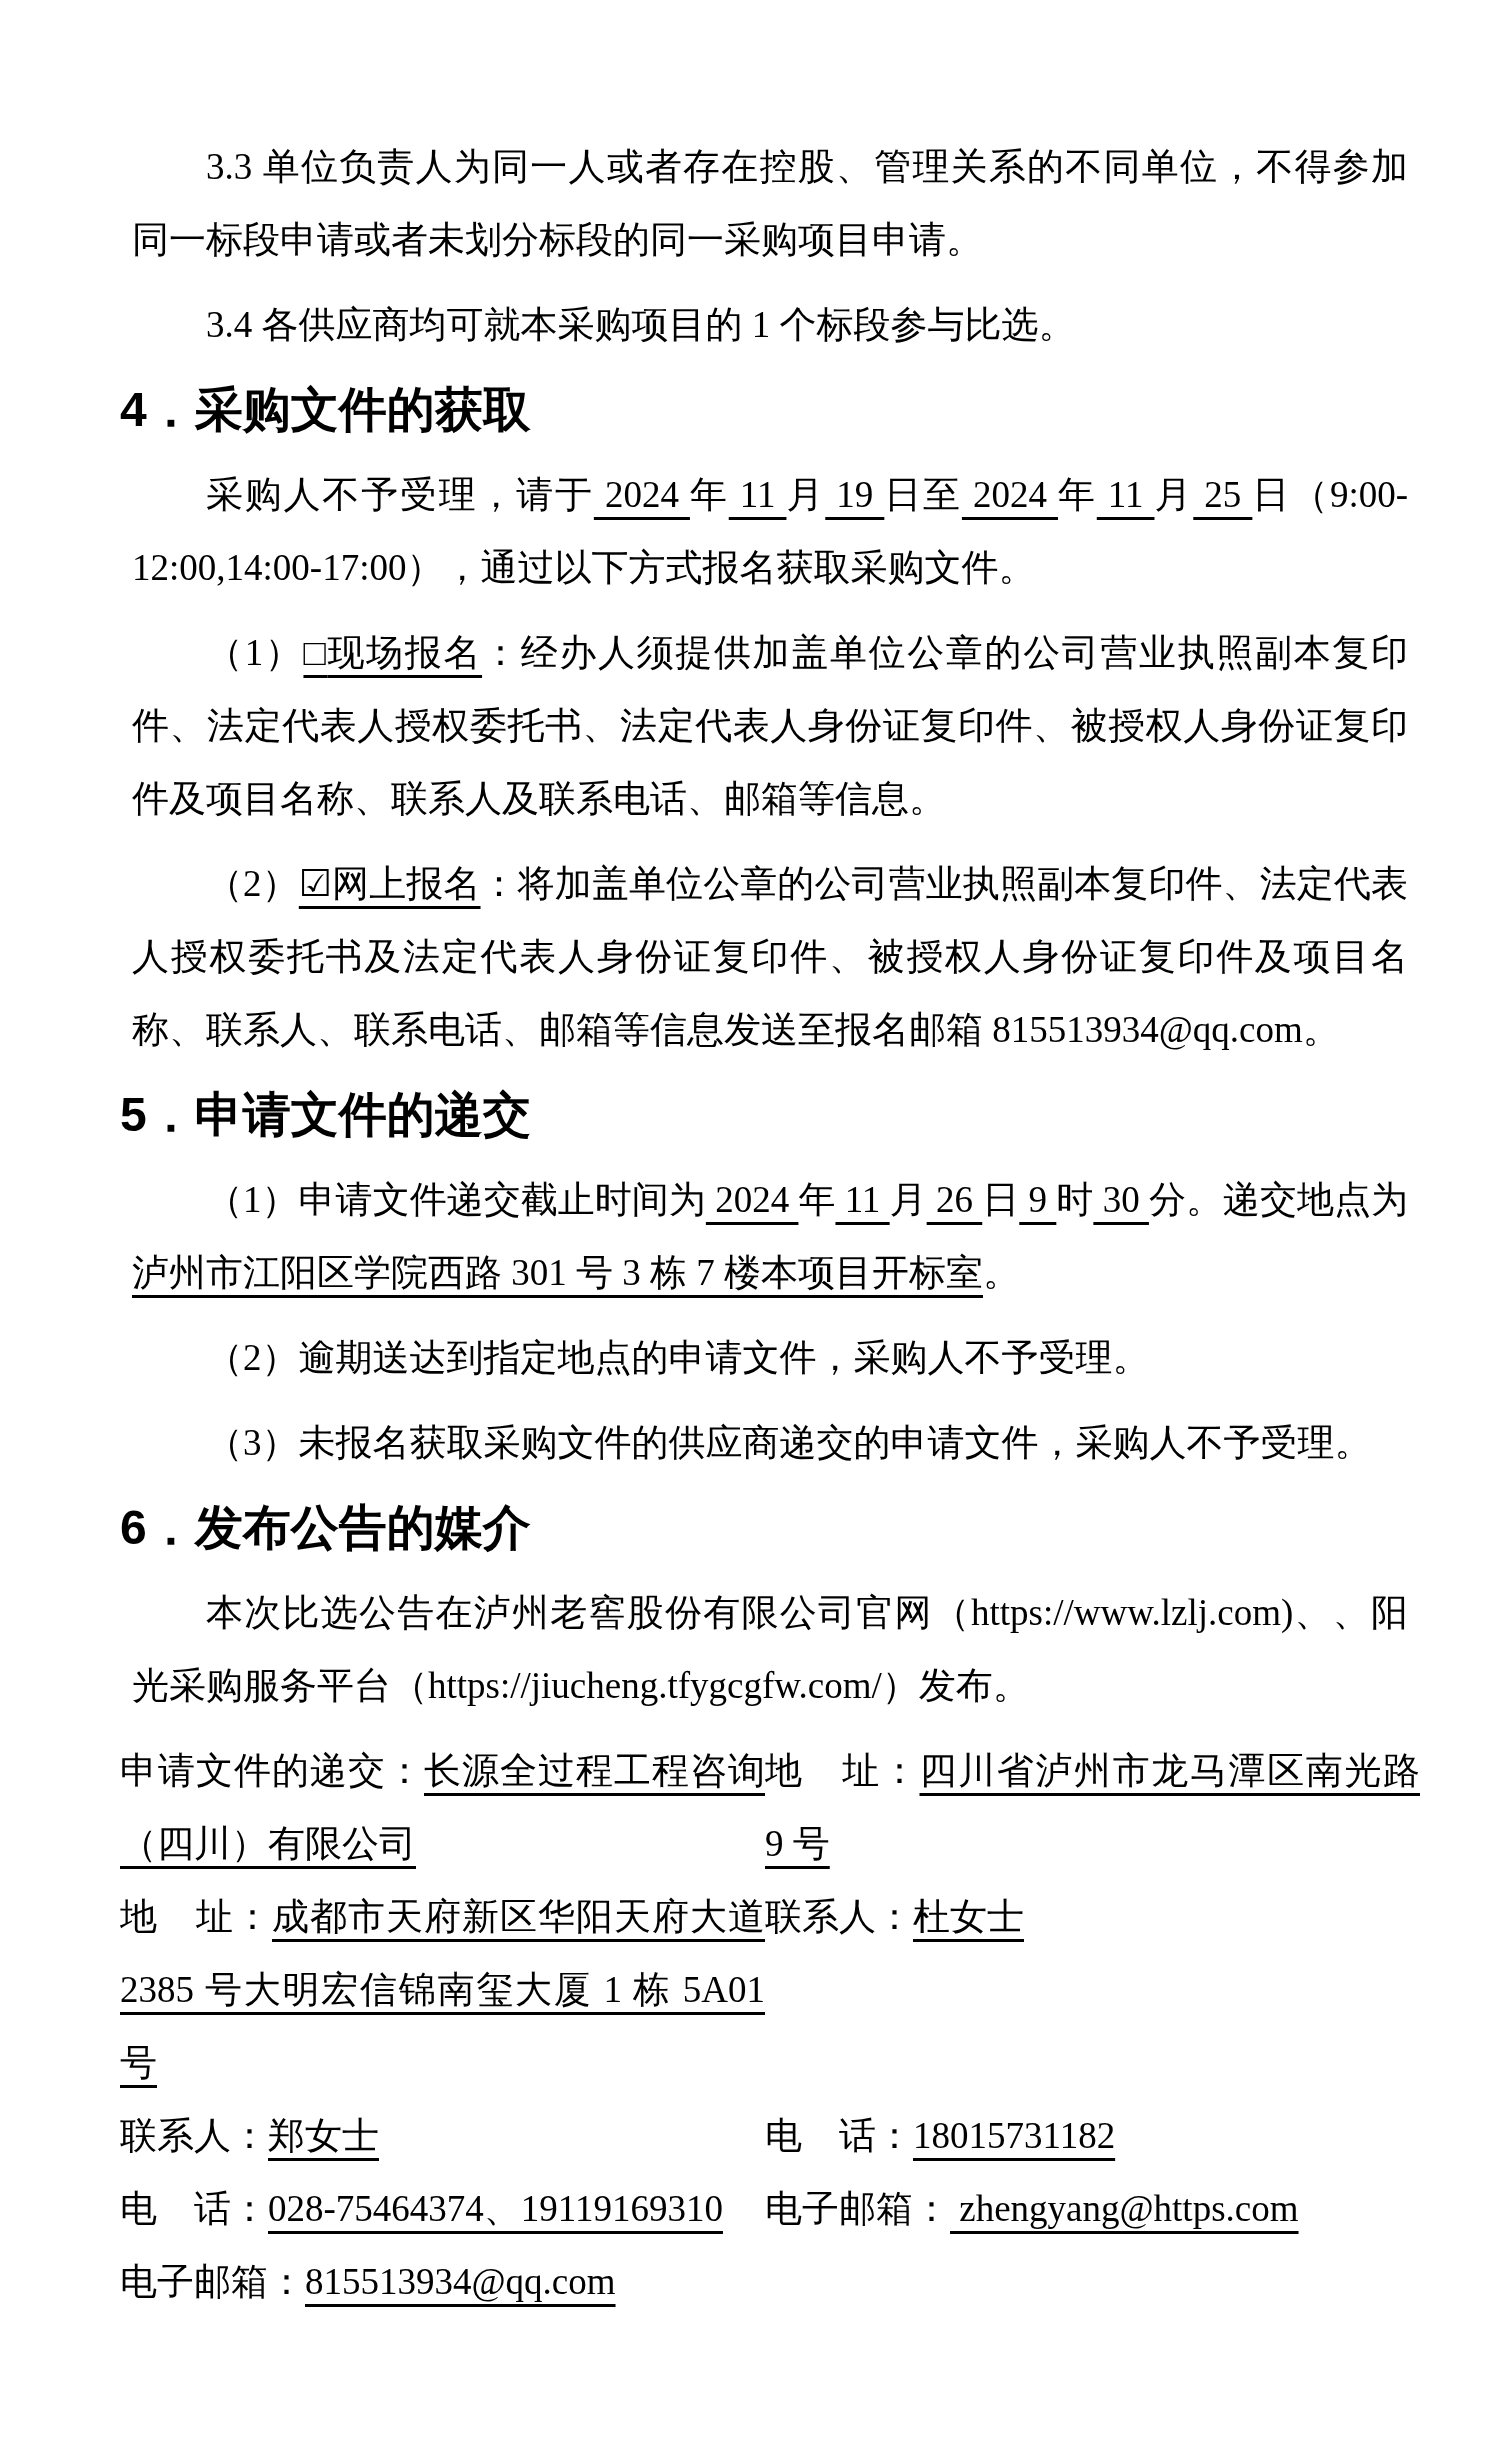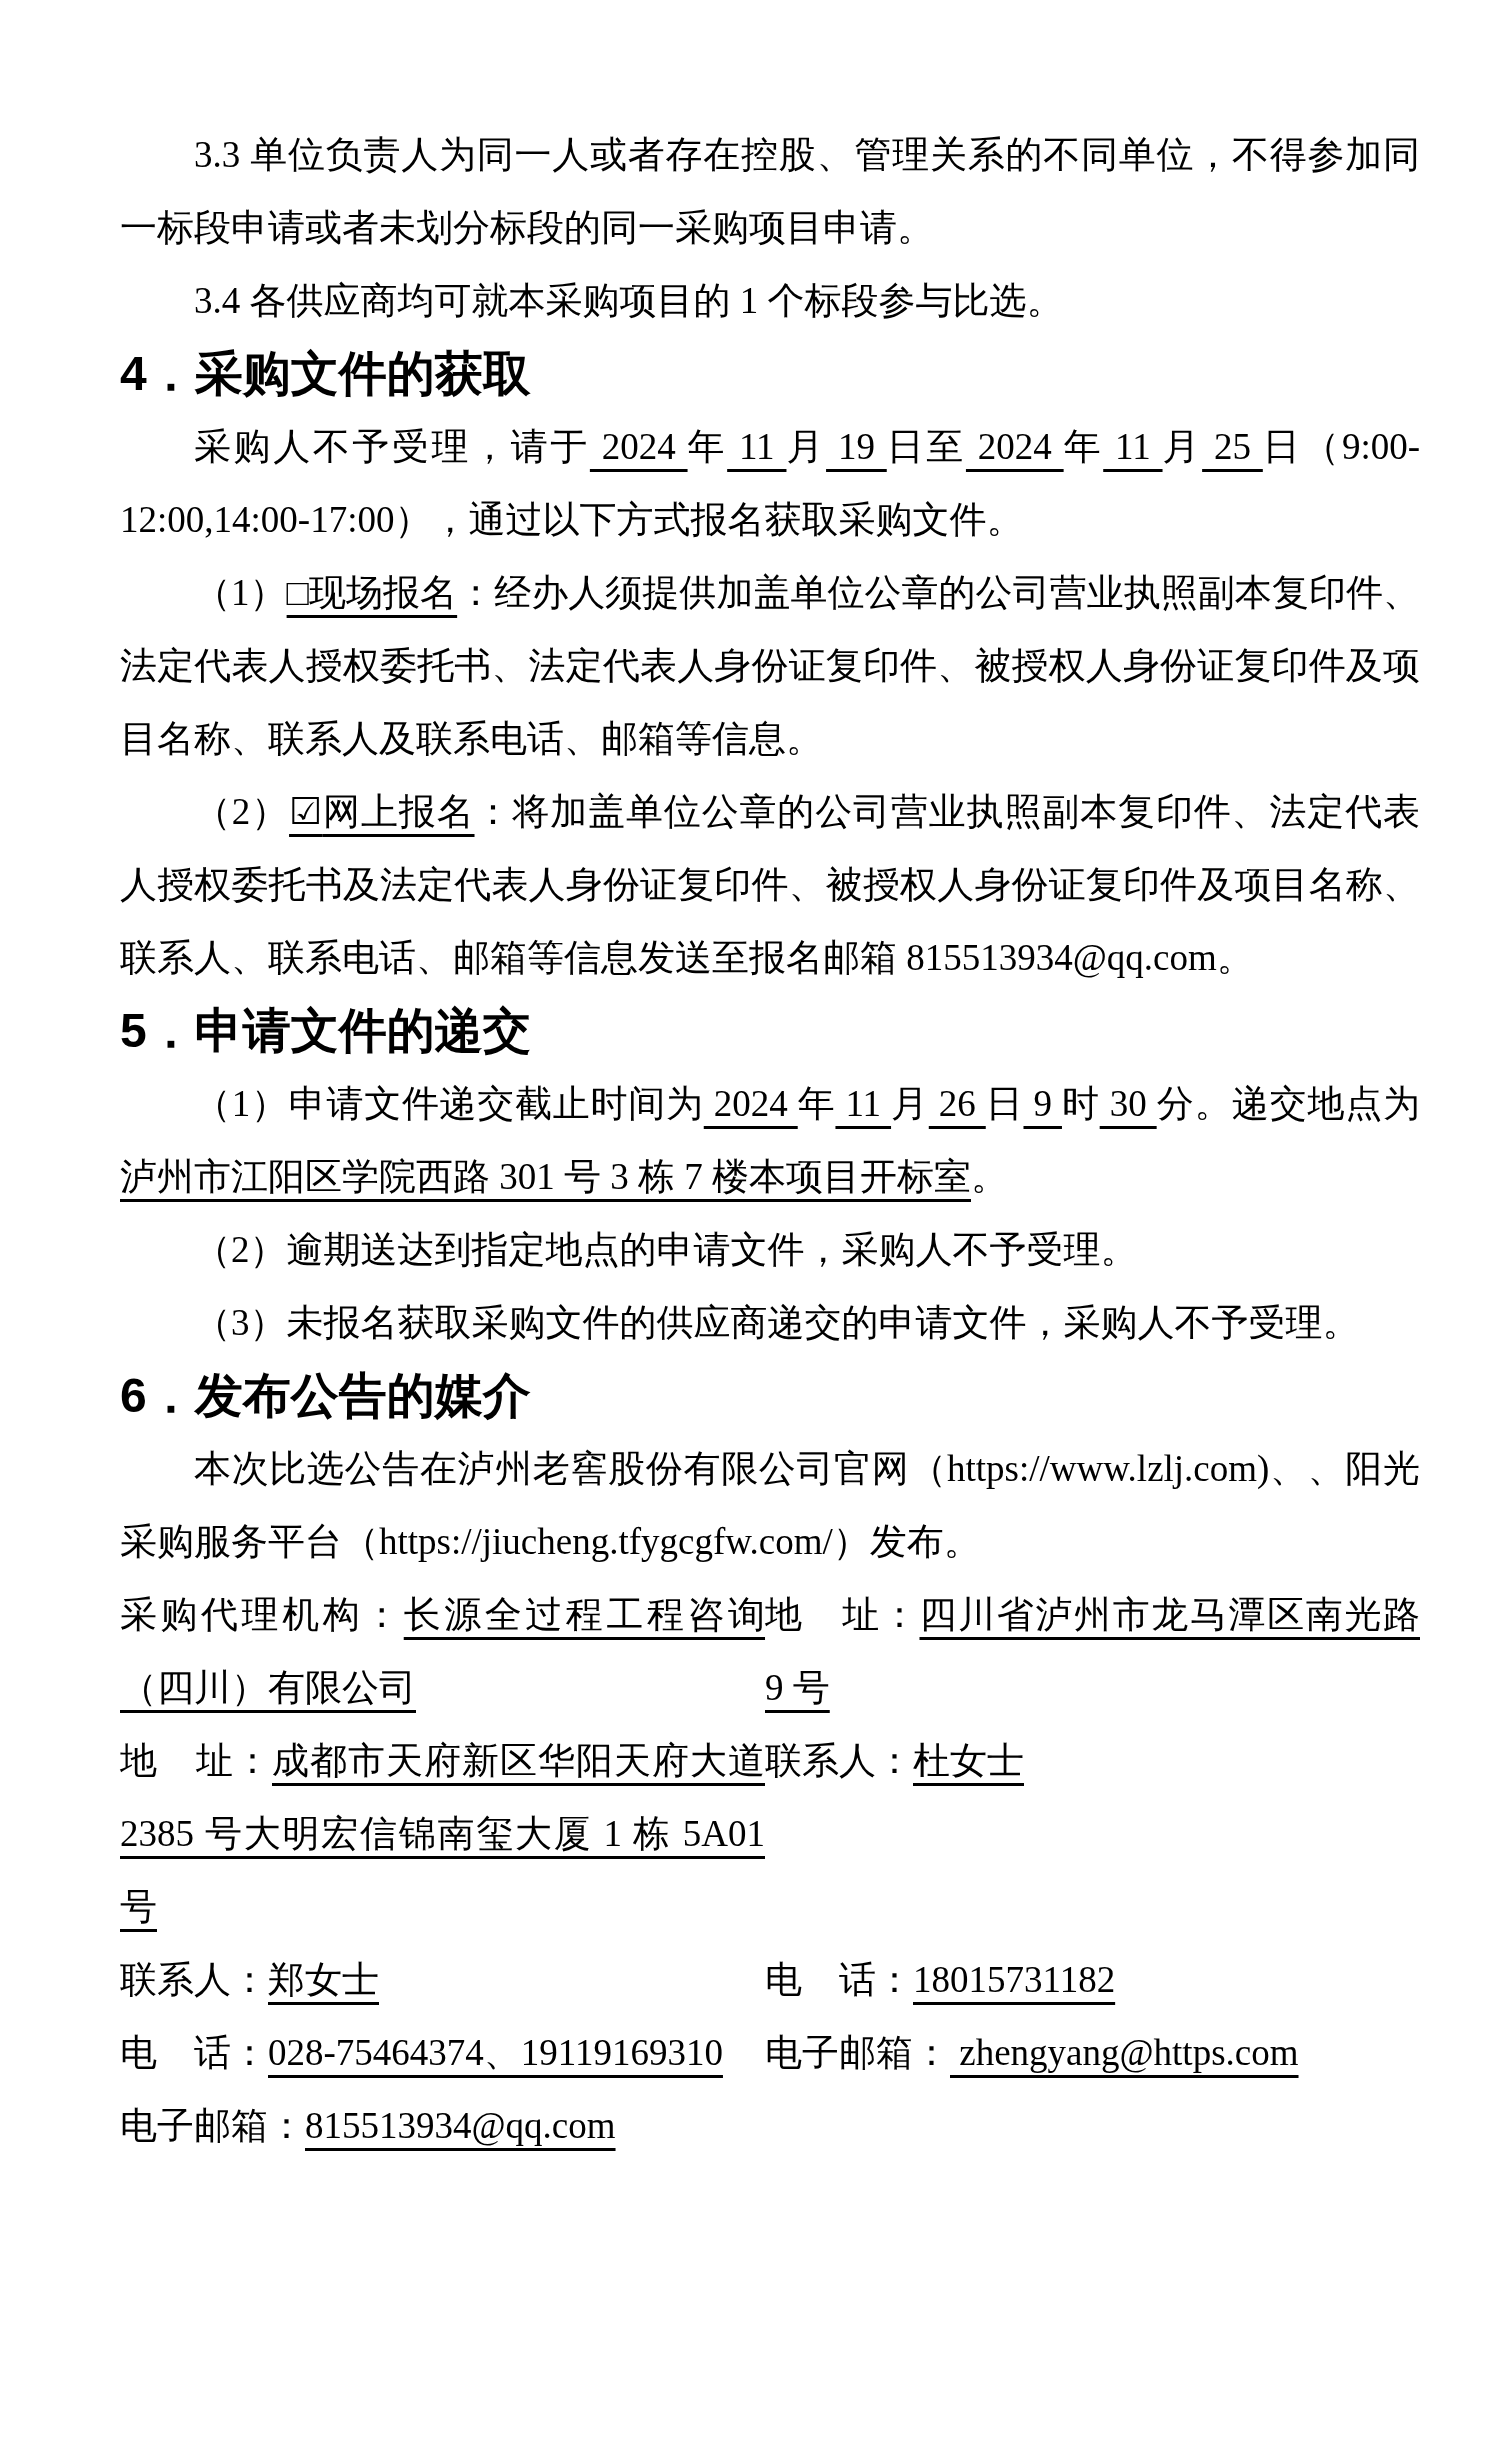--- a/index.html
+++ b/index.html
@@ -9,21 +9,21 @@
     font-family:"Liberation Serif","DejaVu Serif",serif;
   }
   .page {
     box-sizing:border-box;
     width:1500px; height:2438px;
     padding:118px 80px 0 120px;
     font-size:37px;
     line-height:73px;
     text-align:justify;
   }
-  p { margin:0; text-indent:74px; }
+  p { margin:12px; text-indent:74px; }
   h2 {
     margin:0; text-indent:0;
     font-family:"Liberation Sans","DejaVu Sans",sans-serif;
     font-weight:bold;
     font-size:48px; line-height:73px;
     text-align:left;
   }
   .u {
     text-decoration:underline;
     text-decoration-thickness:2.5px;
@@ -62,21 +62,21 @@
   <p><span>（2）逾期送达到指定地点的申请文件，采购人不予受理。</span></p>
 
   <p><span>（3）未报名获取采购文件的供应商递交的申请文件，采购人不予受理。</span></p>
 
   <h2><span>6．发布公告的媒介</span></h2>
 
   <p><span>本次比选公告在泸州老窖股份有限公司官网（https://www.lzlj.com)、、阳光采购服务平台（https://jiucheng.tfygcgfw.com/）发布。</span></p>
 
 
   <div class="contact-grid">
-    <div class="cell"><span>采购代理机构：</span><span class="u">长源全过程工程咨询（四川）有限公司</span></div>
+    <div class="cell"><span>申请文件的递交：</span><span class="u">长源全过程工程咨询（四川）有限公司</span></div>
 
     <div class="cell"><span>地　址：</span><span class="u">四川省泸州市龙马潭区南光路 9 号</span></div>
     <div class="cell"><span>地　址：</span><span class="u">成都市天府新区华阳天府大道 2385 号大明宏信锦南玺大厦 1 栋 5A01 号</span></div>
 
     <div class="cell"><span>联系人：</span><span class="u pad-r-sm">杜女士</span></div>
     <div class="cell"><span>联系人：</span><span class="u pad-r-sm">郑女士</span></div>
 
     <div class="cell"><span>电　话：</span><span class="u">18015731182</span></div>
     <div class="cell"><span>电　话：</span><span class="u">028-75464374、19119169310</span></div>
 

